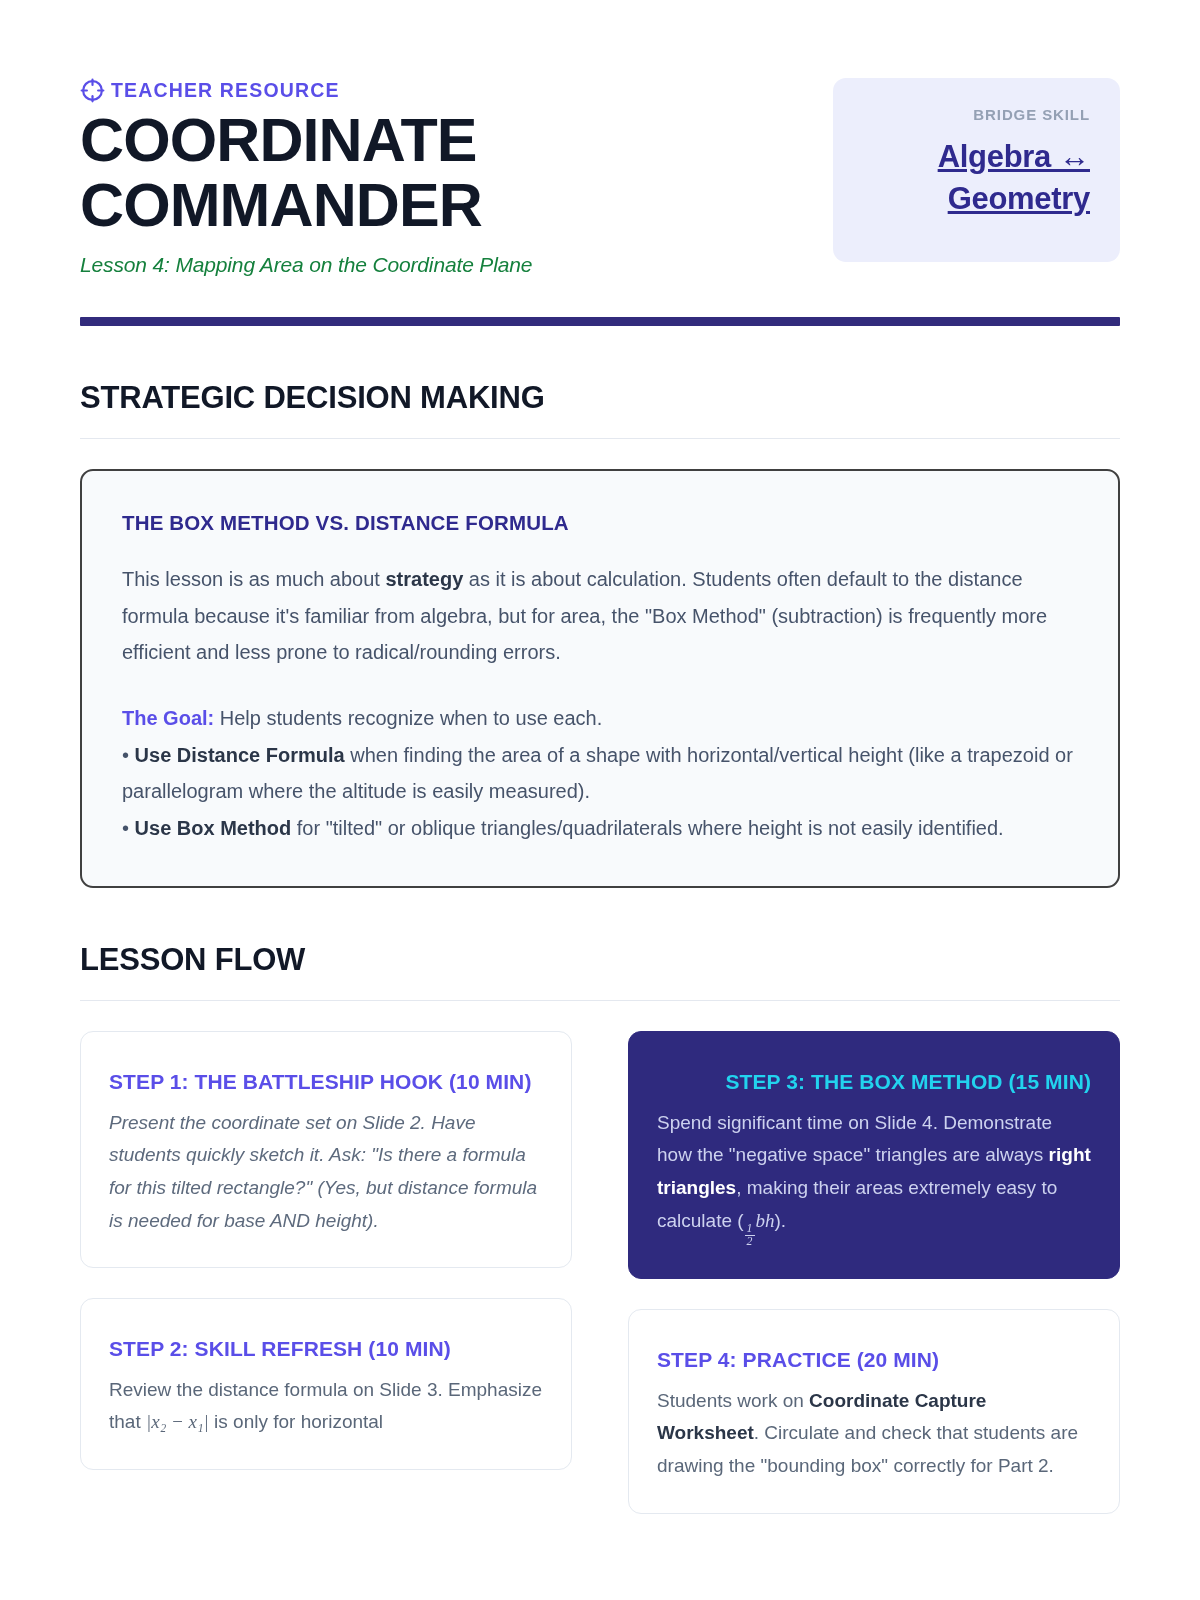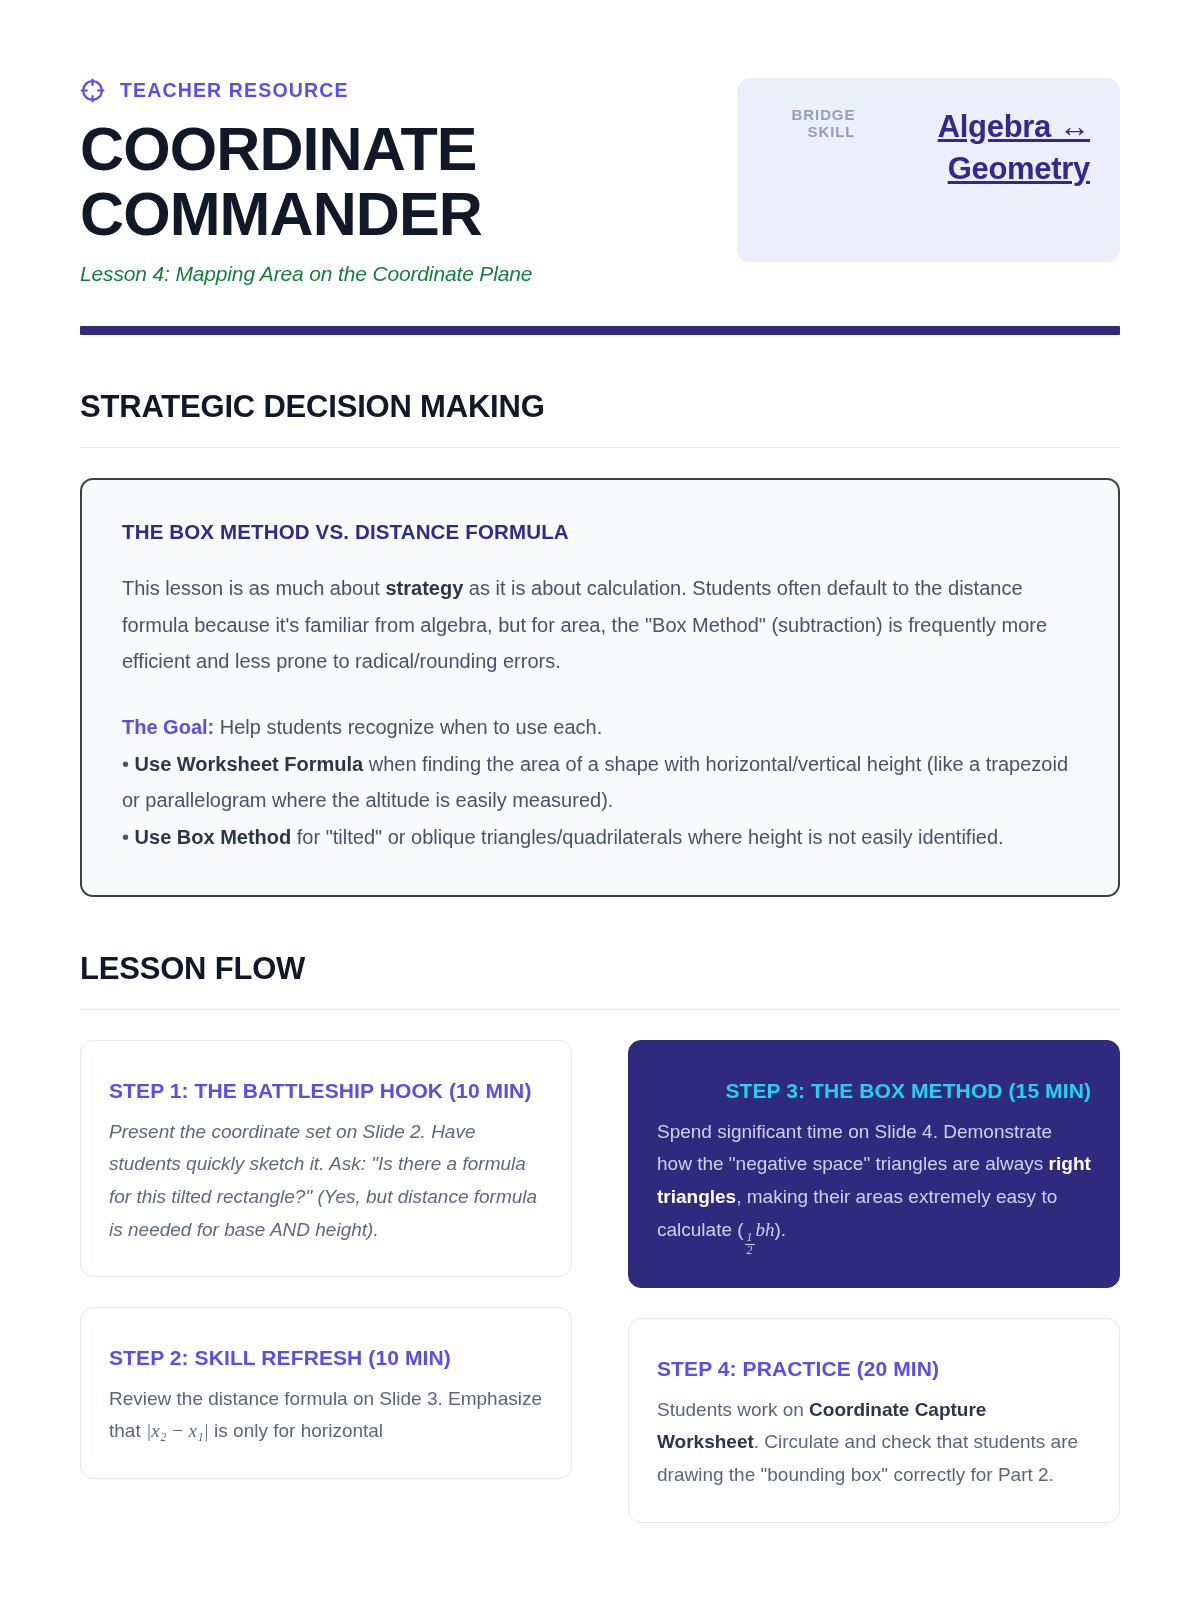--- a/index.html
+++ b/index.html
@@ -26,22 +26,22 @@
     align-items: flex-start;
     justify-content: space-between;
     gap: 40px;
   }
 
   .header-left { flex: 0 0 auto; max-width: 660px; }
 
   .eyebrow {
     display: flex;
     align-items: center;
-    gap: 15px;
-    margin-bottom: 14px;
+    gap: 6px;
+    margin-bottom: 5px;
   }
   .eyebrow-icon {
     width: 25px; height: 25px;
     display: block;
     flex: 0 0 auto;
   }
   .eyebrow-label {
     font-size: 19.5px;
     font-weight: bold;
     letter-spacing: 1.15px;
@@ -62,28 +62,28 @@
     margin-top: 16px;
     font-size: 21px;
     font-style: italic;
     color: #15803d;
     letter-spacing: -0.15px;
   }
 
   
   .bridge-badge {
     flex: 0 0 auto;
-    width: 383px;
+    width: 287px;
     min-height: 184px;
     background: #eceefc;
     border-radius: 13px;
     padding: 28px 30px 28px 28px;
     text-align: right;
     display: flex;
-    flex-direction: row;
+    flex-direction: column;
     justify-content: flex-start;
   }
   .badge-kicker {
     font-size: 15px;
     font-weight: bold;
     letter-spacing: 0.9px;
     color: #94a0b4;
     margin-bottom: 13px;
   }
   .badge-value {
@@ -246,21 +246,21 @@
 
     <div class="callout">
       <div class="callout-title">THE BOX METHOD VS. DISTANCE FORMULA</div>
 
       <div class="callout-body">
         <span>This lesson is as much about </span><b>strategy</b><span> as it is about calculation. Students often default to the distance formula because it's familiar from algebra, but for area, the "Box Method" (subtraction) is frequently more efficient and less prone to radical/rounding errors.</span>
 
         <div class="goal-block">
           <span class="bullet-line"><span class="goal-lead">The Goal:</span><span> Help students recognize when to use each.</span></span>
 
-          <span class="bullet-line"><span>• </span><b>Use Worksheet Formula</b><span> when finding the area of a shape with horizontal/vertical height (like a trapezoid or parallelogram where the altitude is easily measured).</span></span>
+          <span class="bullet-line"><span>• </span><b>Use Distance Formula</b><span> when finding the area of a shape with horizontal/vertical height (like a trapezoid or parallelogram where the altitude is easily measured).</span></span>
 
           <span class="bullet-line"><span>• </span><b>Use Box Method</b><span> for "tilted" or oblique triangles/quadrilaterals where height is not easily identified.</span></span>
         </div>
       </div>
     </div>
   </div>
 
   <div class="section">
     <div class="section-title">LESSON FLOW</div>
     <div class="section-underline"></div>

